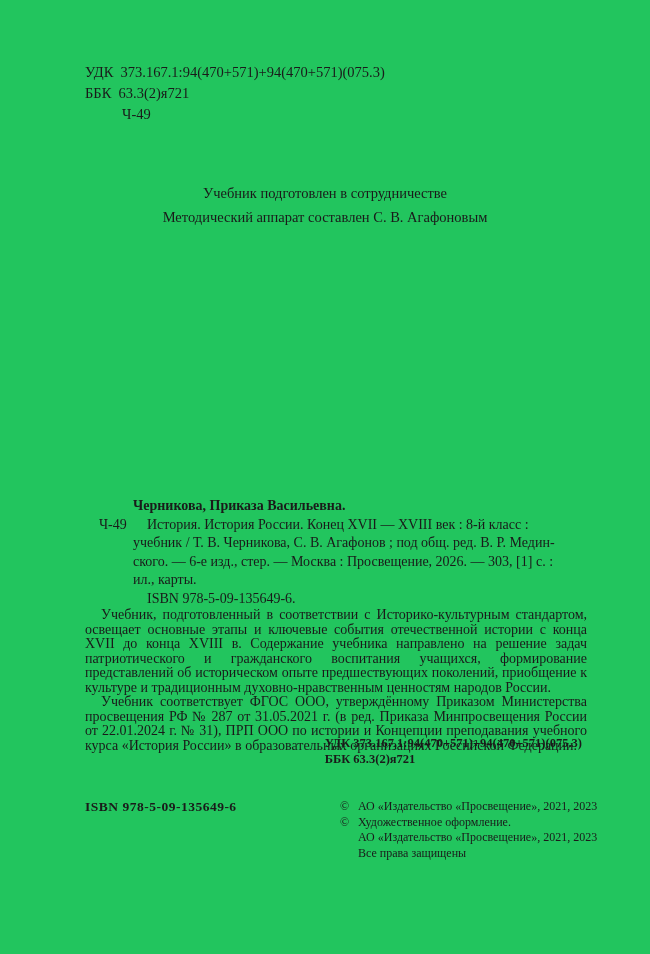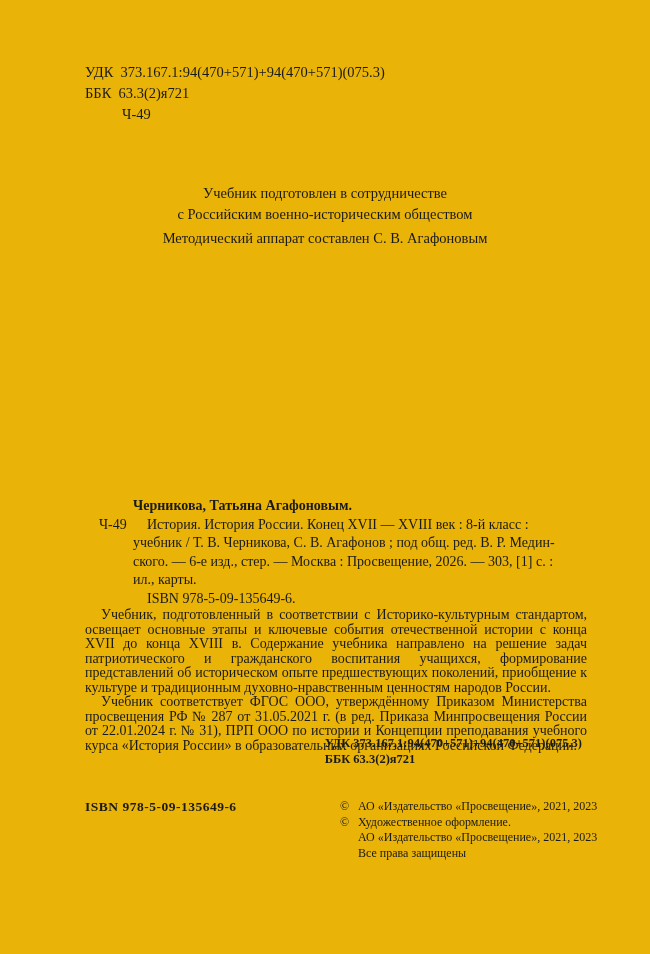--- a/index.html
+++ b/index.html
@@ -4,21 +4,21 @@
 <style>
   html, body {
     margin: 0;
     padding: 0;
     background: #ffffff;
   }
   .page {
     position: relative;
     width: 650px;
     height: 954px;
-    background: #eab308;
+    background: #22c55e;
     color: #1a1a1a;
     font-family: "Liberation Serif", "DejaVu Serif", serif;
     font-size: 14.5px;
     overflow: hidden;
   }
   .pre { white-space: pre-wrap; }
 
   
   .top-block {
     position: absolute;
@@ -129,27 +129,26 @@
 <div class="page">
 
   <div class="top-block">
     <div class="pre">УДК  373.167.1:94(470+571)+94(470+571)(075.3)</div>
     <div class="pre">ББК  63.3(2)я721</div>
     <div class="code-line">Ч-49</div>
   </div>
 
   <div class="coop-block">
     <div>Учебник подготовлен в сотрудничестве</div>
-    <div>с Российским военно-историческим обществом</div>
     <div class="method-line"><span>Методический аппарат составлен </span><span class="italic">С. В. Агафоновым</span></div>
   </div>
 
 
   <div class="biblio-block">
-    <div class="author-line">Черникова, Татьяна Агафоновым.</div>
+    <div class="author-line">Черникова, Приказа Васильевна.</div>
     <div class="entry-wrap">
       <span class="entry-code">Ч-49</span>
       <div class="entry-text">История. История России. Конец XVII — XVIII век : 8-й класс :
 учебник / Т. В. Черникова, С. В. Агафонов ; под общ. ред. В. Р. Медин-
 ского.  — 6-е изд., стер. — Москва : Просвещение, 2026. — 303, [1] с. :
 ил., карты.</div>
     </div>
     <div class="isbn-line">ISBN 978-5-09-135649-6.</div>
     <p class="annotation">Учебник, подготовленный в соответствии с Историко-культурным стандартом, освещает основные этапы и ключевые события отечественной истории с конца XVII до конца XVIII в. Содержание учебника направлено на решение задач патриотического и гражданского воспитания учащихся, формирование представлений об историческом опыте предшествующих поколений, приобщение к культуре и традиционным духовно-нравственным ценностям народов России.</p>
     <p class="annotation">Учебник соответствует ФГОС ООО, утверждённому Приказом Министерства просвещения РФ № 287 от 31.05.2021 г. (в ред. Приказа Минпросвещения России от 22.01.2024 г. № 31), ПРП ООО по истории и Концепции преподавания учебного курса «История России» в образовательных организациях Российской Федерации.</p>

